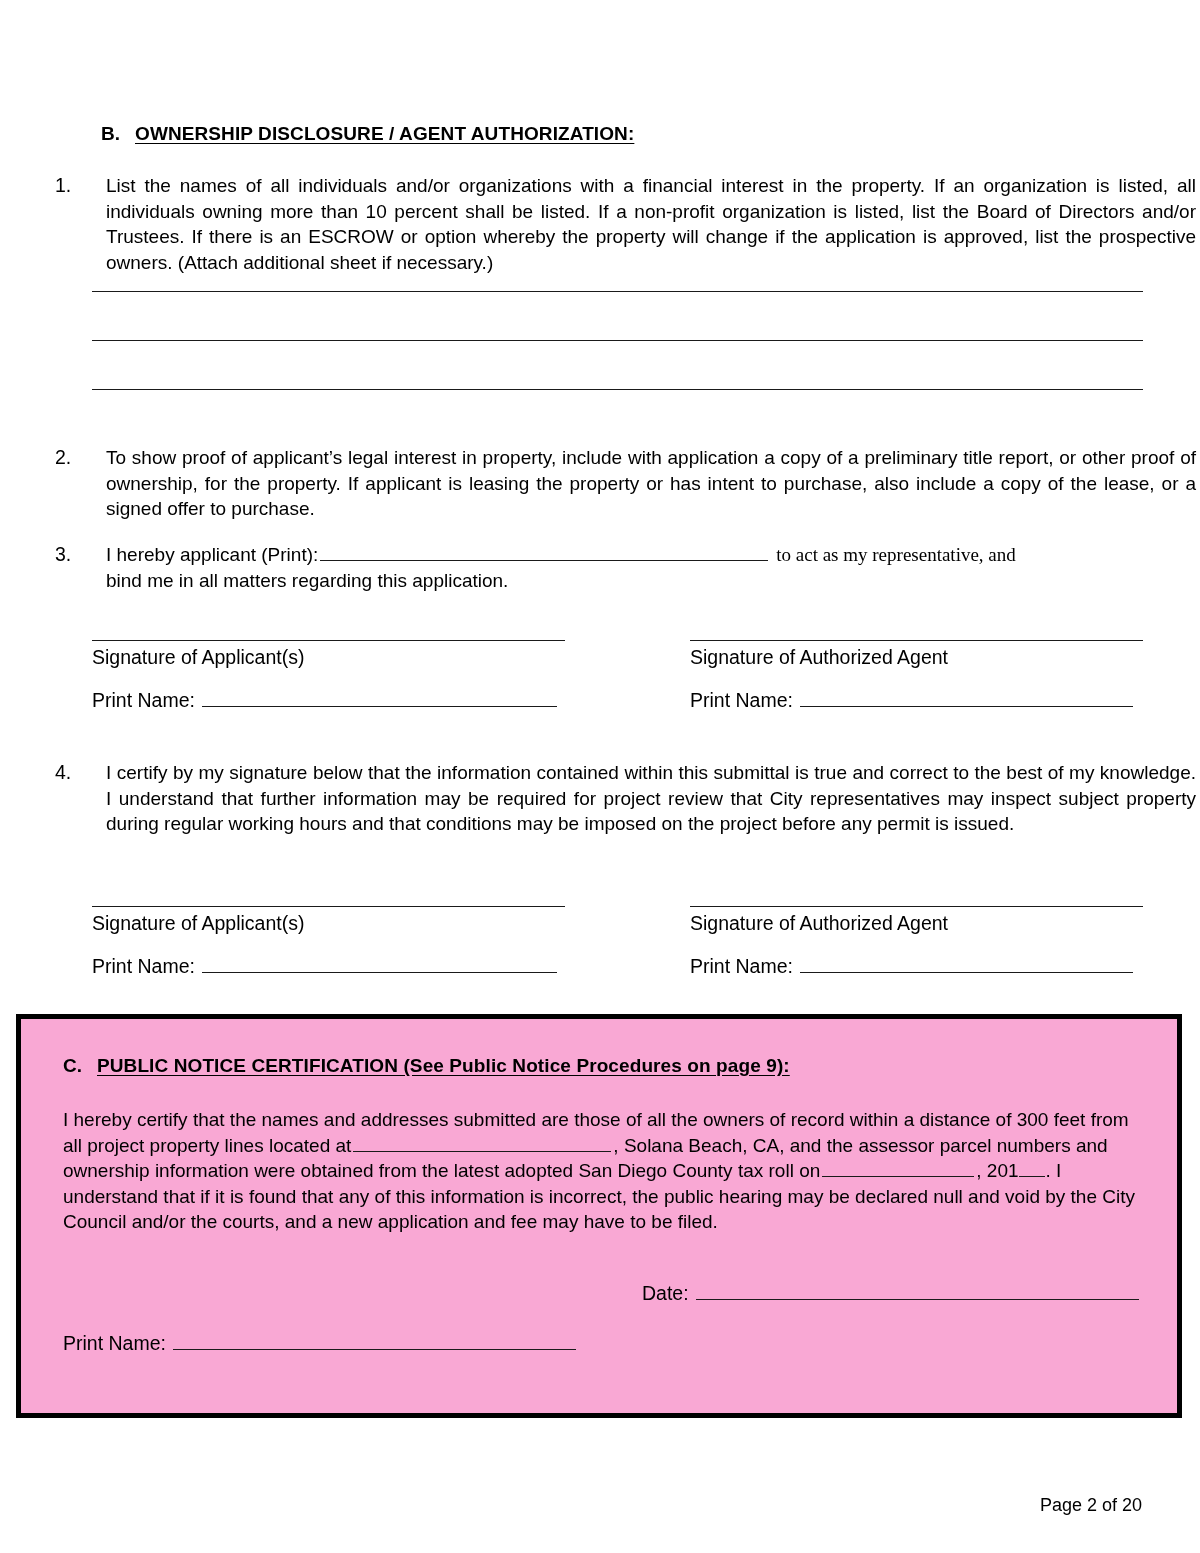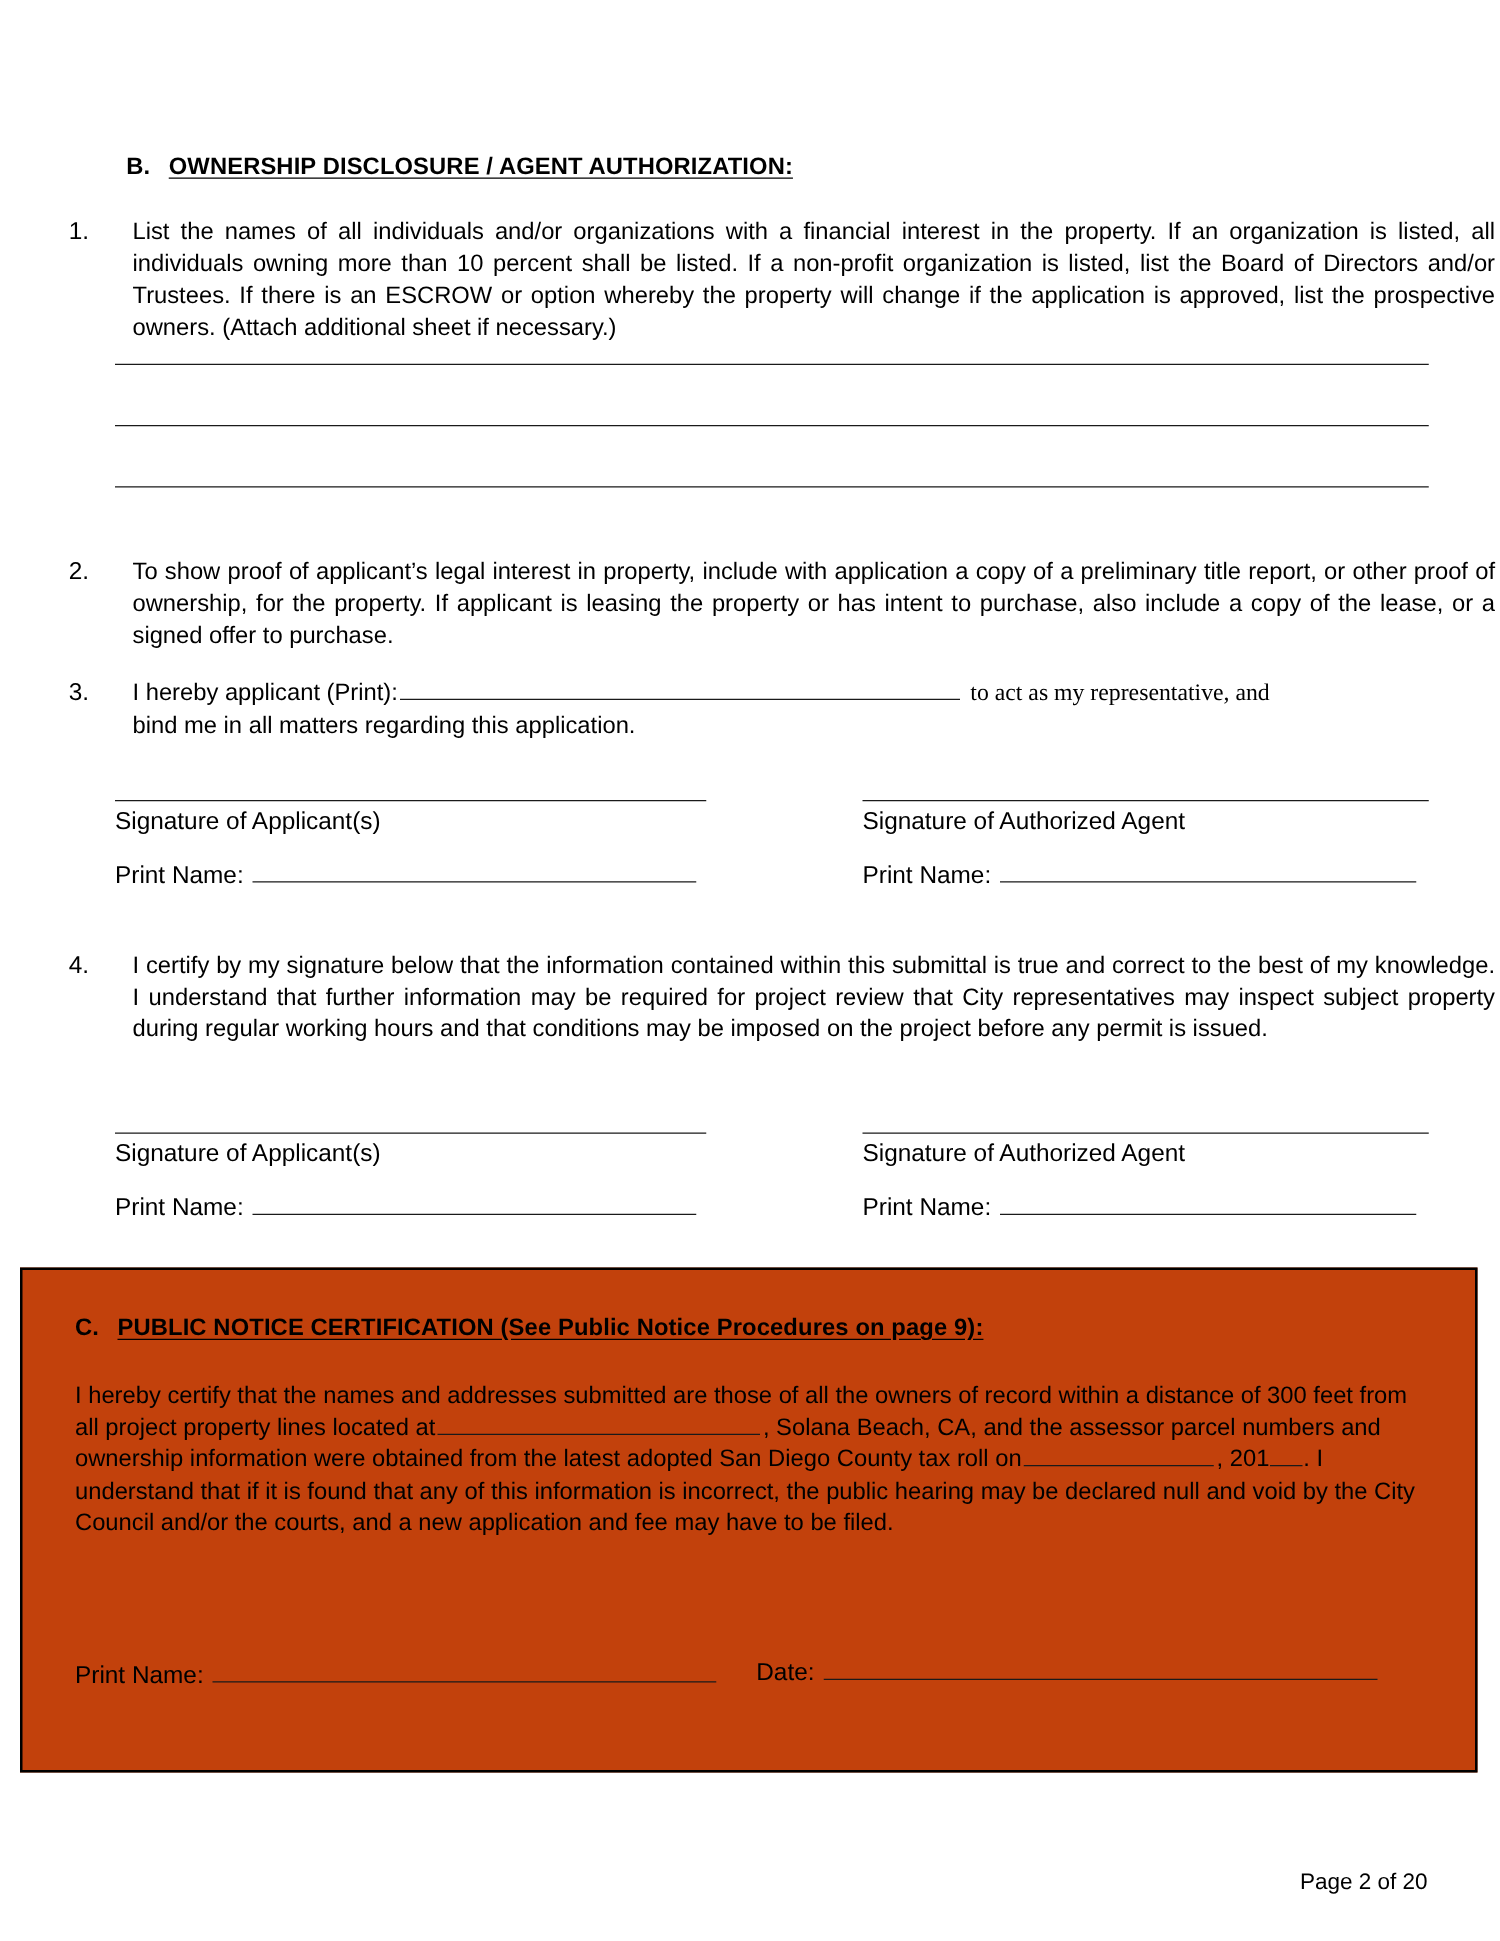--- a/index.html
+++ b/index.html
@@ -80,22 +80,22 @@
     position: absolute;
     font-size: 19.5px;
     line-height: 24px;
     white-space: nowrap;
   }
 
   
   .blue-box {
     position: absolute;
     box-sizing: border-box;
-    border: 2px solid #000000;
-    background: #c2410c;
+    border: 5px solid #000000;
+    background: #f9a8d4;
     padding-left: 37px;
   }
 
   
   .footer-left, .footer-right {
     position: absolute;
     font-size: 18px;
     white-space: nowrap;
   }
 </style>
@@ -167,21 +167,21 @@
 
     <div class="sec-heading" style="position:absolute; left:42px; top:36px;">
       <span class="letter">C.</span><span class="underlined">PUBLIC NOTICE CERTIFICATION (See Public Notice Procedures on page 9):</span>
     </div>
 
     <div class="para" style="position:absolute; left:42px; top:88px; width:1086px; text-align:left;">
       <span>I hereby certify that the names and addresses submitted are those of all the owners of record within a distance of 300 feet from all project property lines located at</span><span class="inline-blank" style="width:258px;"></span><span>, Solana Beach, CA, and the assessor parcel numbers and ownership information were obtained from the latest adopted San Diego County tax roll on</span><span class="inline-blank" style="width:152px;"></span><span>, 201</span><span class="inline-blank" style="width:26px; margin:0 1px 0 0;"></span><span>.  I understand that if it is found that any of this information is incorrect, the public hearing may be declared null and void by the City Council and/or the courts, and a new application and fee may have to be filed.</span>
     </div>
 
 
-    <div class="sig-label" style="left:587px; top:262px;margin-top:48px;">
+    <div class="sig-label" style="left:621px; top:262px;">
       <span>Date:</span><span class="inline-blank" style="width:443px; margin-left:7px;"></span>
     </div>
 
     <div class="sig-label" style="left:42px; top:312px;">
       <span>Print Name:</span><span class="inline-blank" style="width:403px; margin-left:7px;"></span>
     </div>
 
   </div>
 
   <div class="footer-left" style="left:58px; top:1556px;">August 2014</div>

